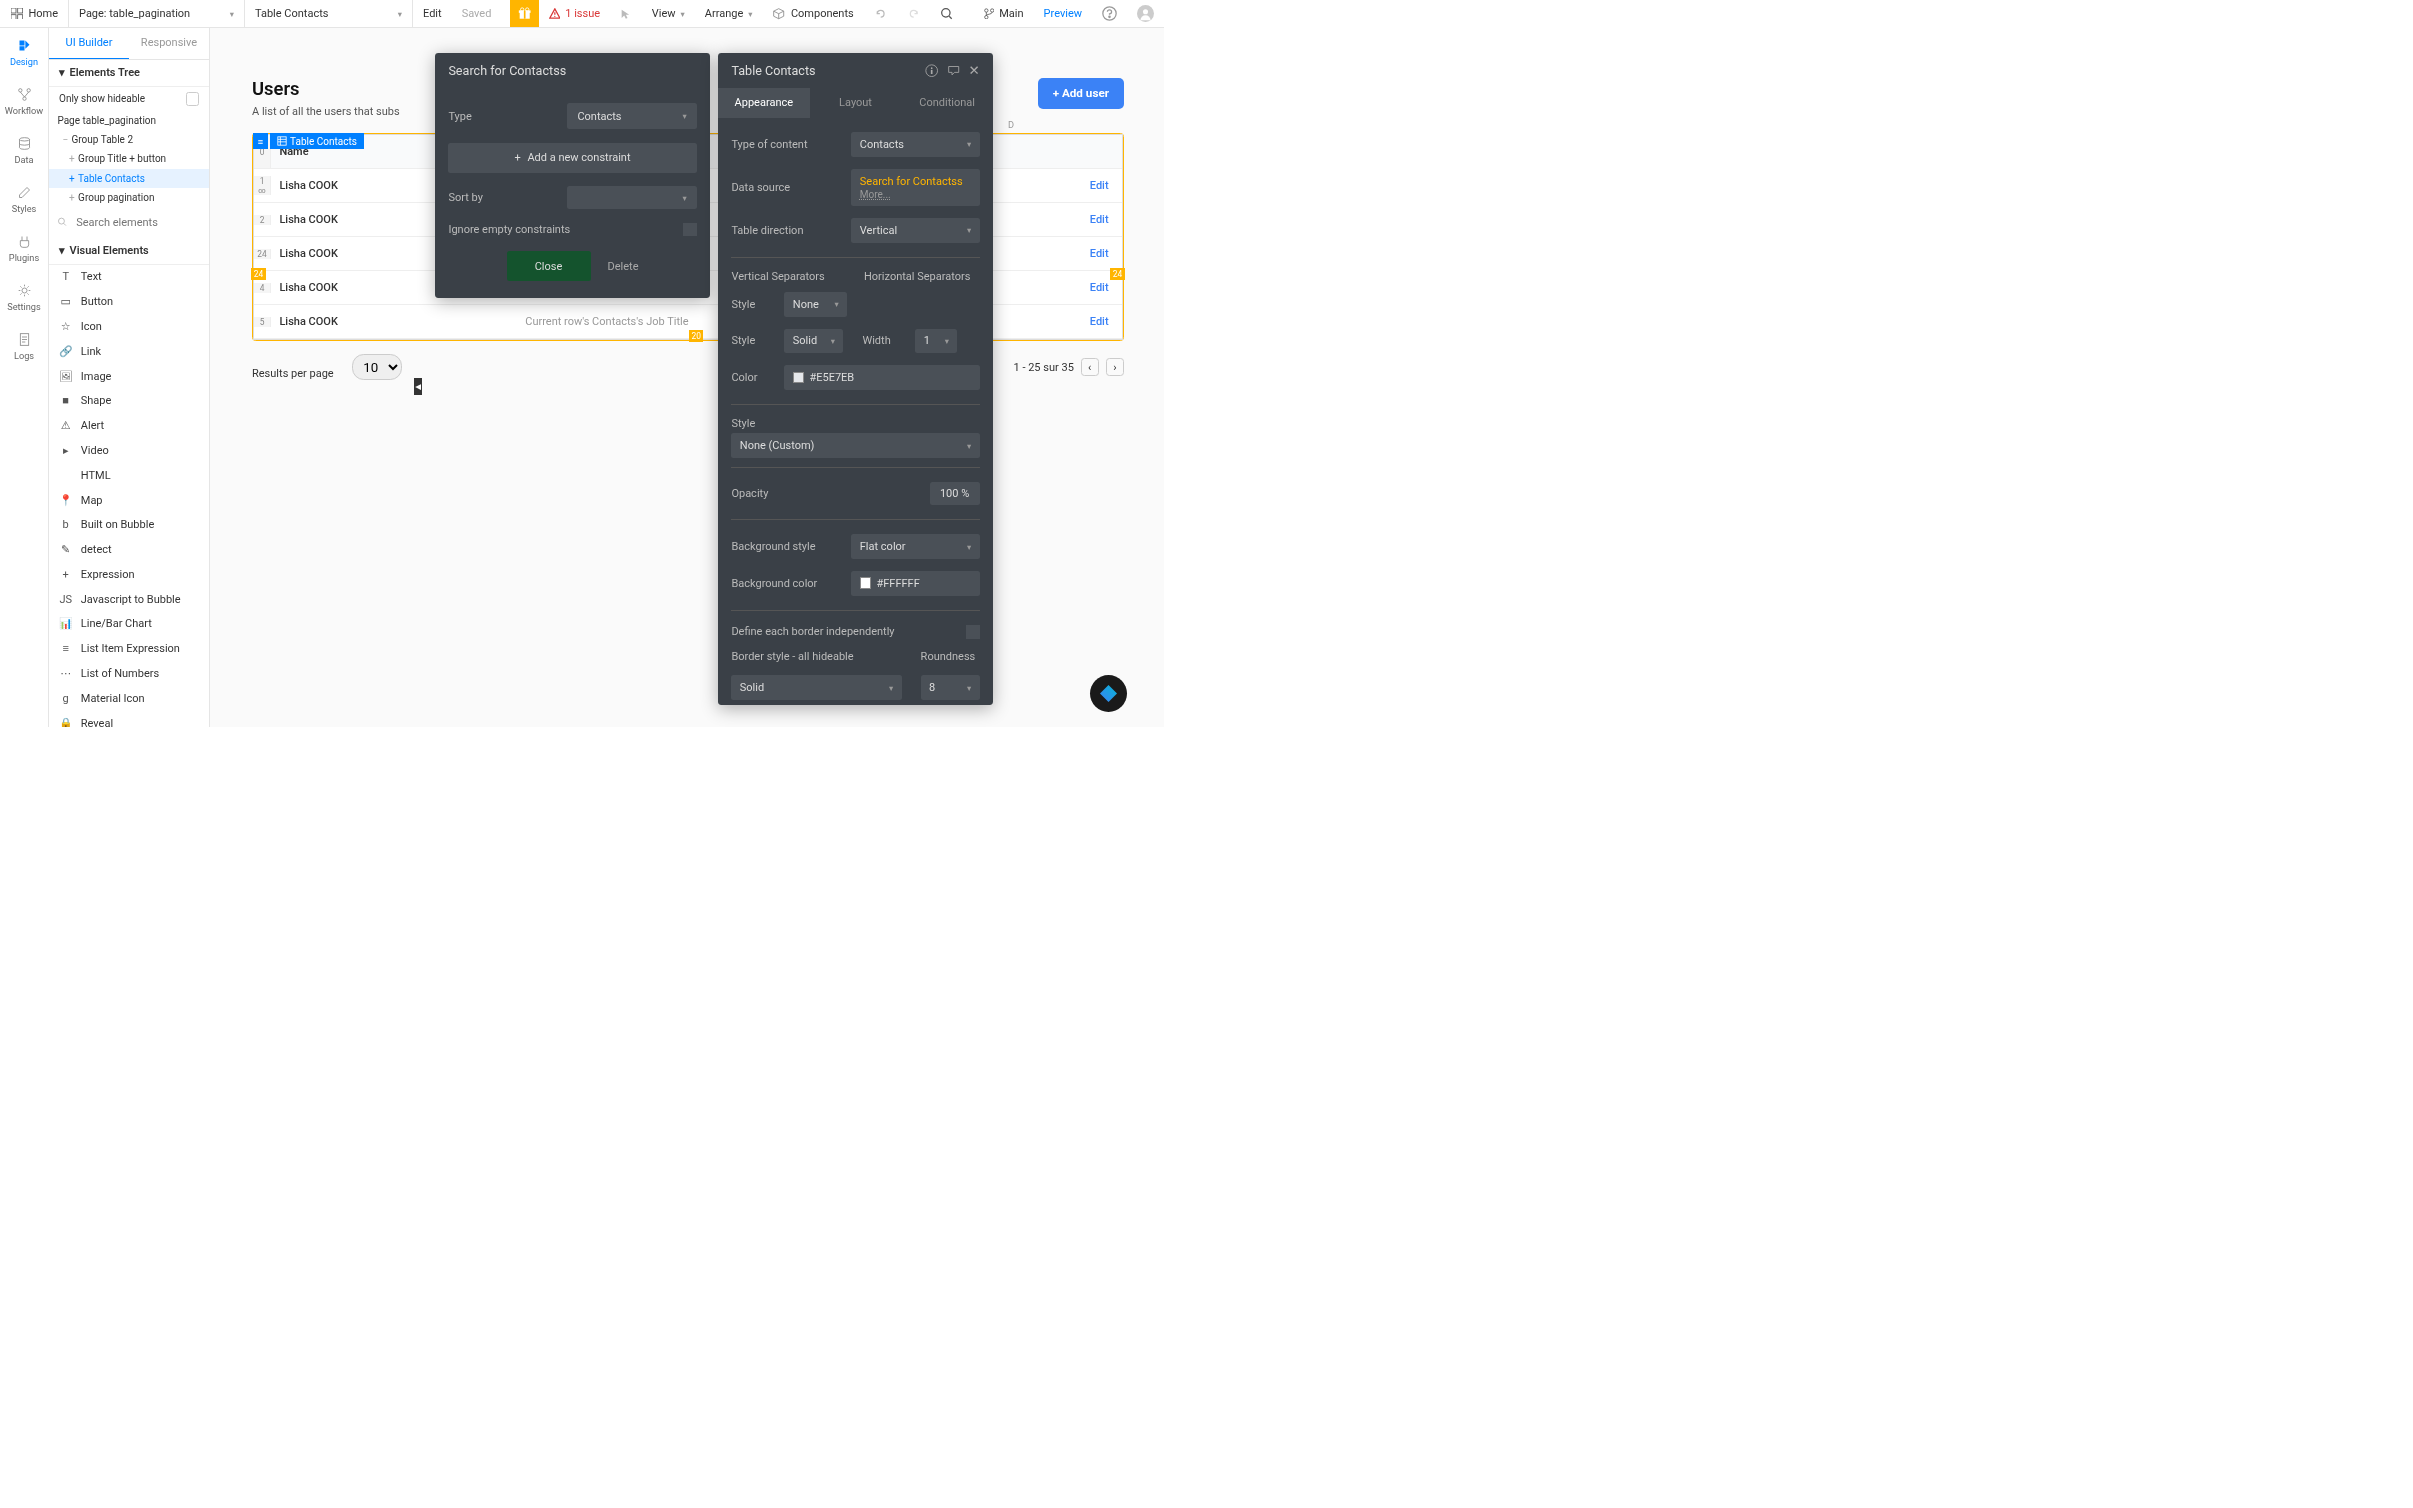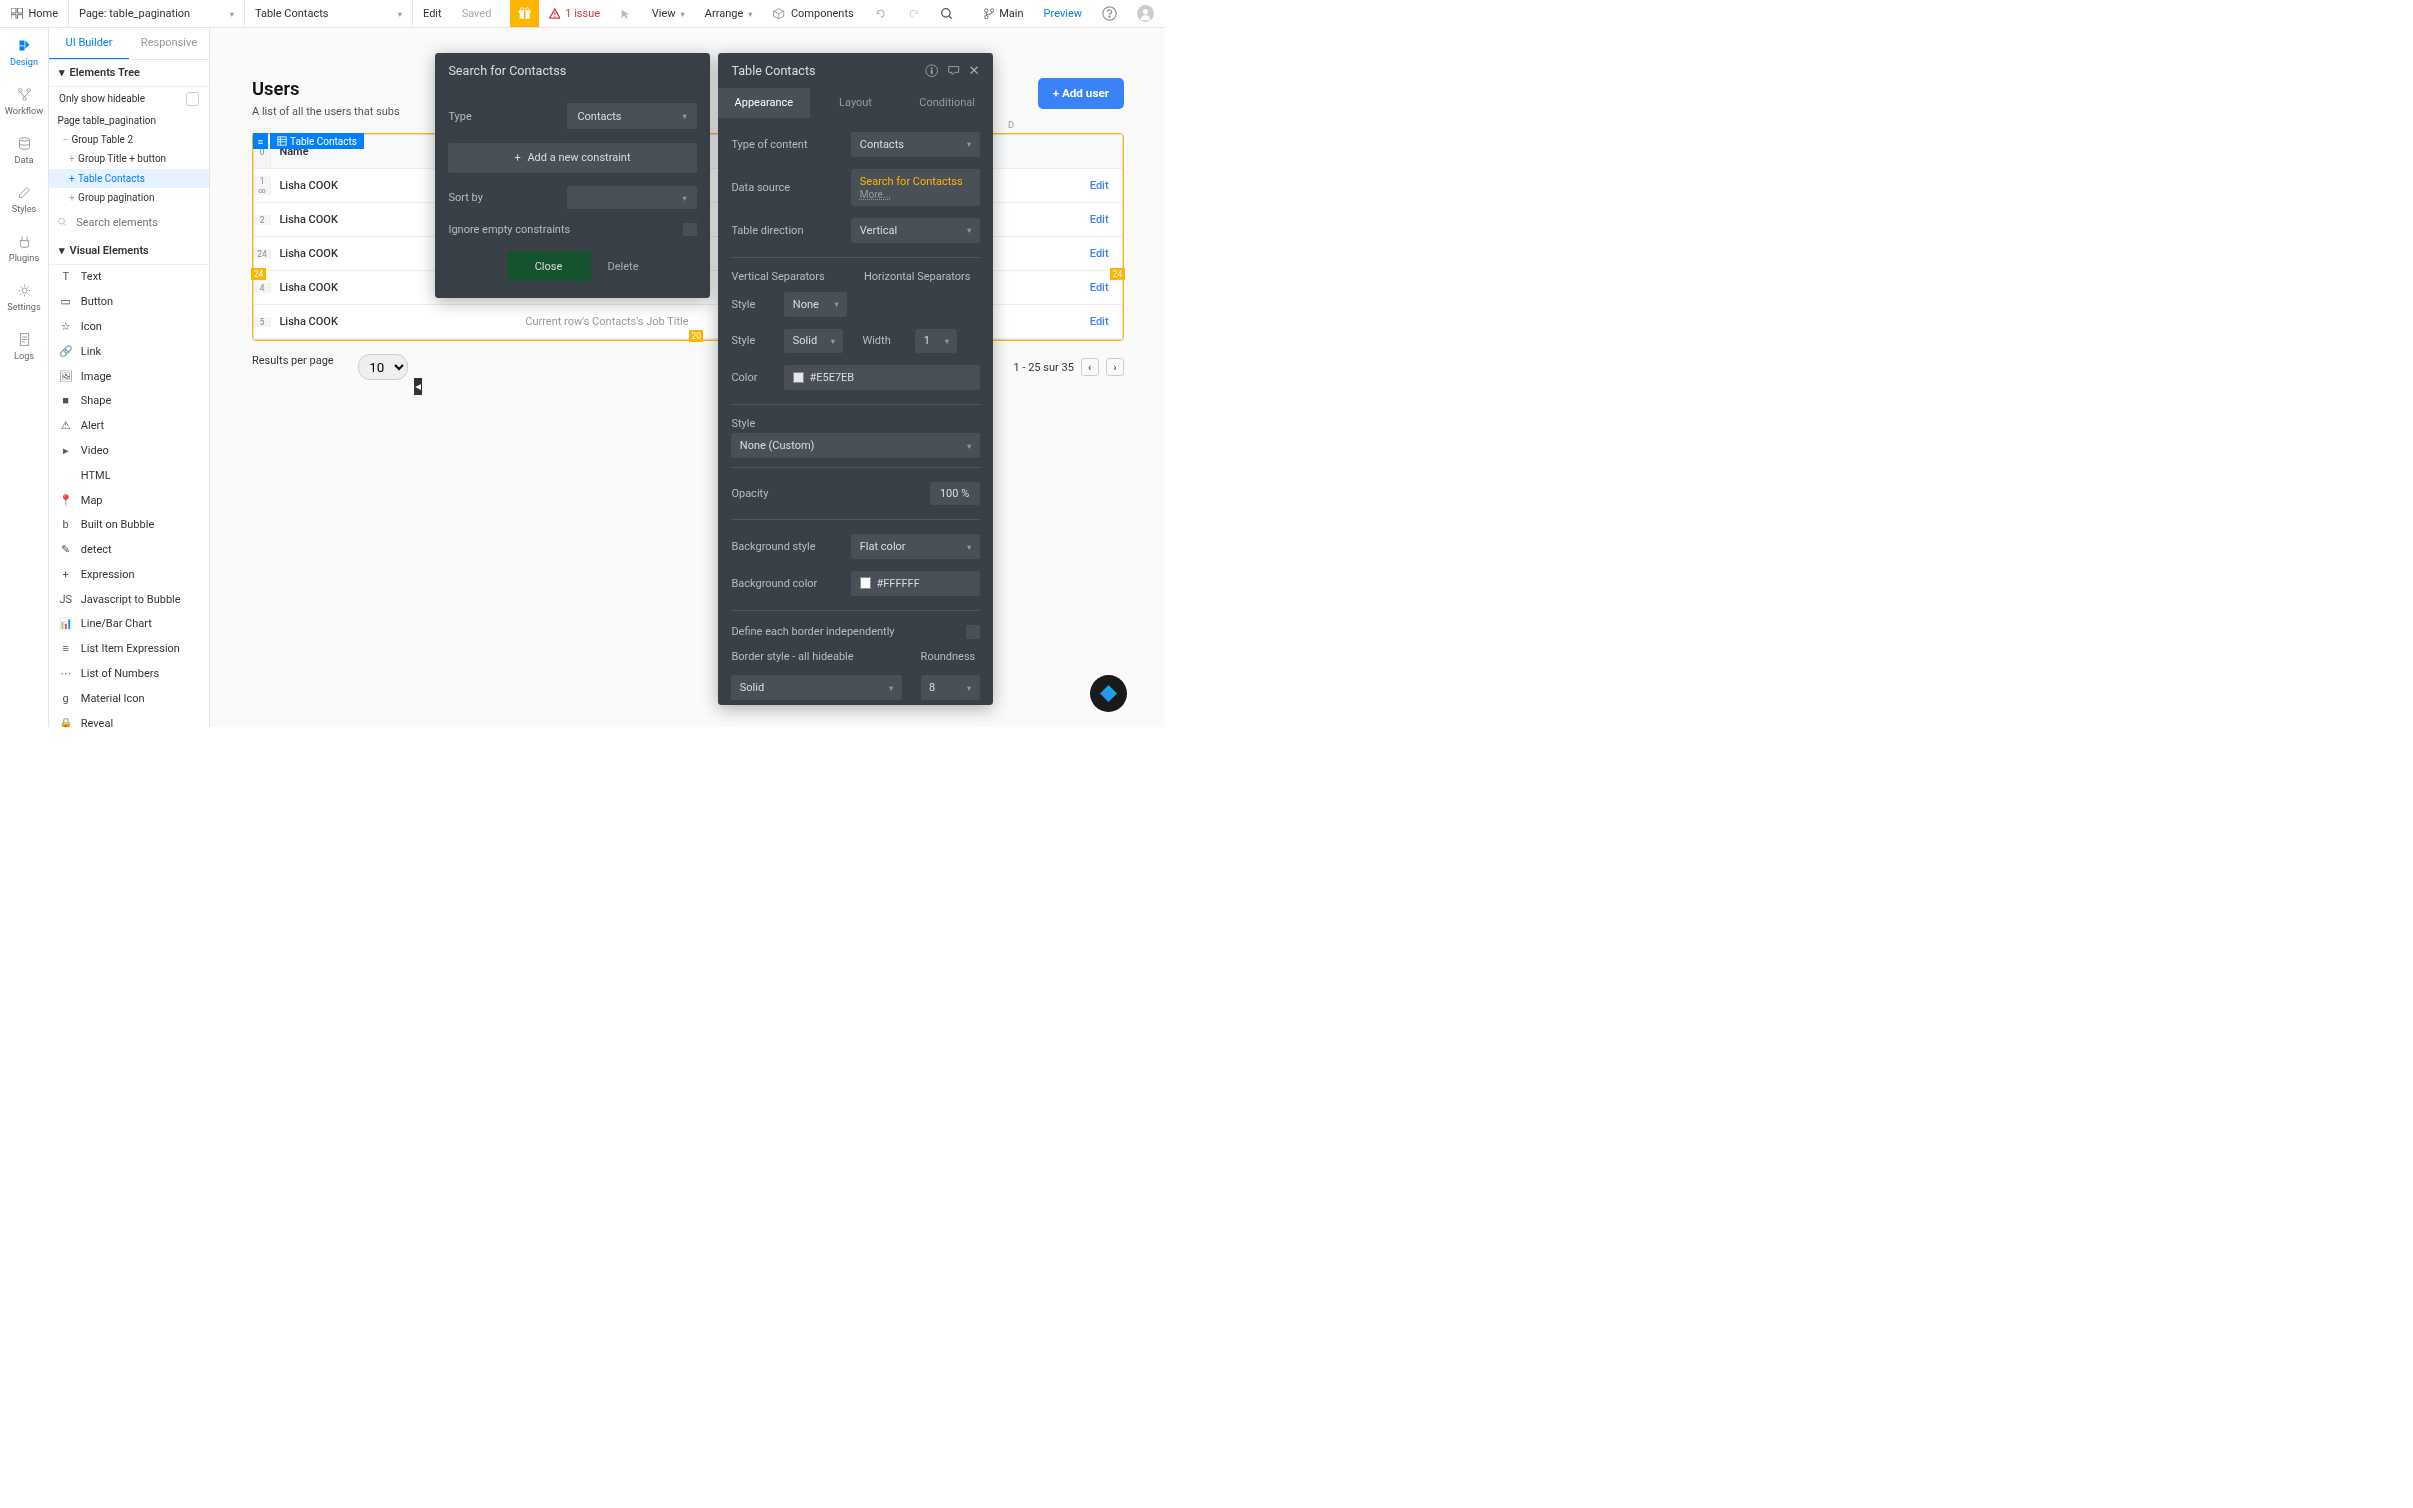--- a/index.html
+++ b/index.html
@@ -47,21 +47,21 @@
 .tbl{background:#fff;border:0.8px solid #ddd}
 .tbl-hrow{display:flex;border-bottom:0.8px solid #eee}
 .tbl-hcell{padding:10px 8.4px;font-weight:600;flex:1;background:#f9fafb}
 .tbl-num{width:17px;background:#f5f5f5;border-right:0.8px solid #eee;font-size:8.4px;display:flex;align-items:center;justify-content:center;color:#888}
 .tbl-row{display:flex;border-bottom:0.8px solid #eee;align-items:center}
 .tbl-cell{padding:10px 8.4px;flex:1}
 .tbl-cell.muted{color:#999}
 .tbl-edit{color:#3b82f6;font-weight:500;padding-right:13.4px}
 .badge24{position:absolute;background:#ffb500;color:#fff;font-size:8.4px;padding:0.8px 2.5px}
 .tbl-foot{display:flex;justify-content:space-between;align-items:center;padding:8.4px 0;margin-top:5px}
-.rpp{display:flex;align-items:flex-start;gap:24px}
+.rpp{display:flex;align-items:flex-end;gap:18px}
 .rpp select{padding:3.4px 6.7px;border:0.8px solid #ccc;border-radius:11.7px}
 .pager{display:flex;align-items:center;gap:6.7px}
 .pg-btn{border:0.8px solid #ccc;width:18.4px;height:18.4px;border-radius:3.4px;display:flex;align-items:center;justify-content:center}
 .col-letter{position:absolute;top:-15px;font-size:9.2px;color:#999}
 
 .modal{position:absolute;background:#3a4047;color:#ddd;border-radius:3.4px;box-shadow:0 3.4px 17px rgba(0,0,0,.3)}
 .modal-dark{background:#3a4047}
 .m-hdr{padding:10px 13.4px;font-size:12.6px;display:flex;justify-content:space-between;align-items:center}
 .m-body{padding:8.4px 13.4px}
 .m-row{display:flex;align-items:center;padding:6.7px 0;gap:10px}

